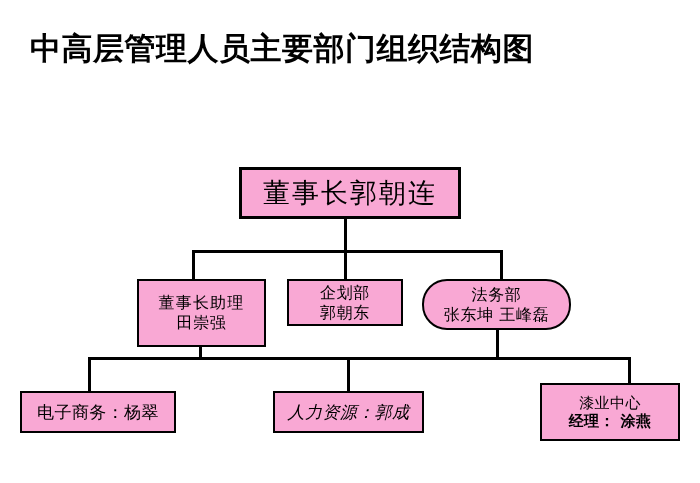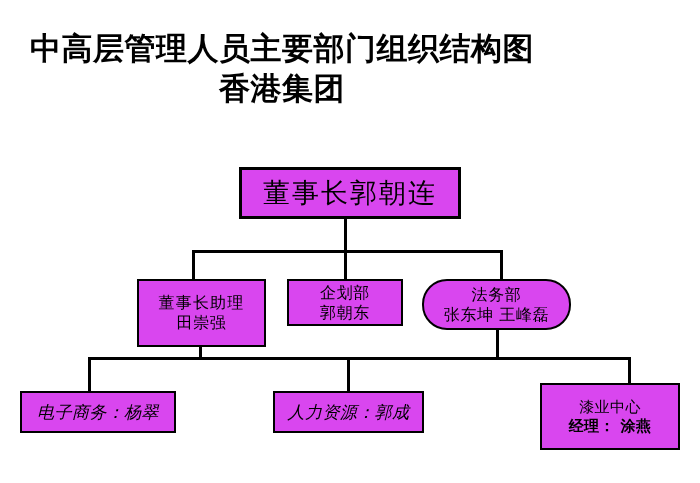--- a/index.html
+++ b/index.html
@@ -38,21 +38,21 @@
     font-size: 31px;
     font-weight: bold;
     letter-spacing: 0.5px;
     white-space: nowrap;
   }
 
   
   .node {
     position: absolute;
     box-sizing: border-box;
-    background: #d946ef;
+    background: #f9a8d4;
     border: 2px solid #000000;
     display: flex;
     flex-direction: column;
     align-items: center;
     justify-content: center;
     text-align: center;
     z-index: 3;
   }
   .node .line {
     white-space: nowrap;
@@ -99,34 +99,33 @@
     letter-spacing: 0.6px;
   }
   #node-assistant .line-1 { letter-spacing: 1.2px; }
 
   
   #node-ecommerce {
     left: 20px;
     top: 391px;
     width: 156px;
     height: 42px;
-    font-style: italic;
   }
   #node-hr {
     left: 273px;
     top: 391px;
     width: 151px;
     height: 42px;
     font-style: italic;
   }
   #node-paint {
     left: 540px;
     top: 383px;
     width: 140px;
-    height: 67px;
+    height: 58px;
   }
   #node-ecommerce .line,
   #node-hr .line {
     font-size: 17px;
     letter-spacing: 0.4px;
   }
   #node-paint .line {
     font-size: 15px;
     letter-spacing: 0.4px;
   }
@@ -162,21 +161,20 @@
   #conn-drop-hr        { left: 347px; top: 357px; height: 36px; }
   #conn-drop-paint     { left: 628px; top: 357px; height: 28px; }
 </style>
 </head>
 <body>
 
 <div id="chart-root">
 
   <div class="title-block">
     <div class="title-line-1">中高层管理人员主要部门组织结构图</div>
-    <div class="title-line-2">香港集团</div>
   </div>
 
   <div class="conn conn-v" id="conn-root-stem"></div>
   <div class="conn conn-h" id="conn-bus-upper"></div>
   <div class="conn conn-v" id="conn-drop-assistant"></div>
   <div class="conn conn-v" id="conn-drop-planning"></div>
   <div class="conn conn-v" id="conn-drop-legal"></div>
 
   <div class="conn conn-v" id="conn-stem-assistant"></div>
   <div class="conn conn-v" id="conn-stem-legal"></div>

